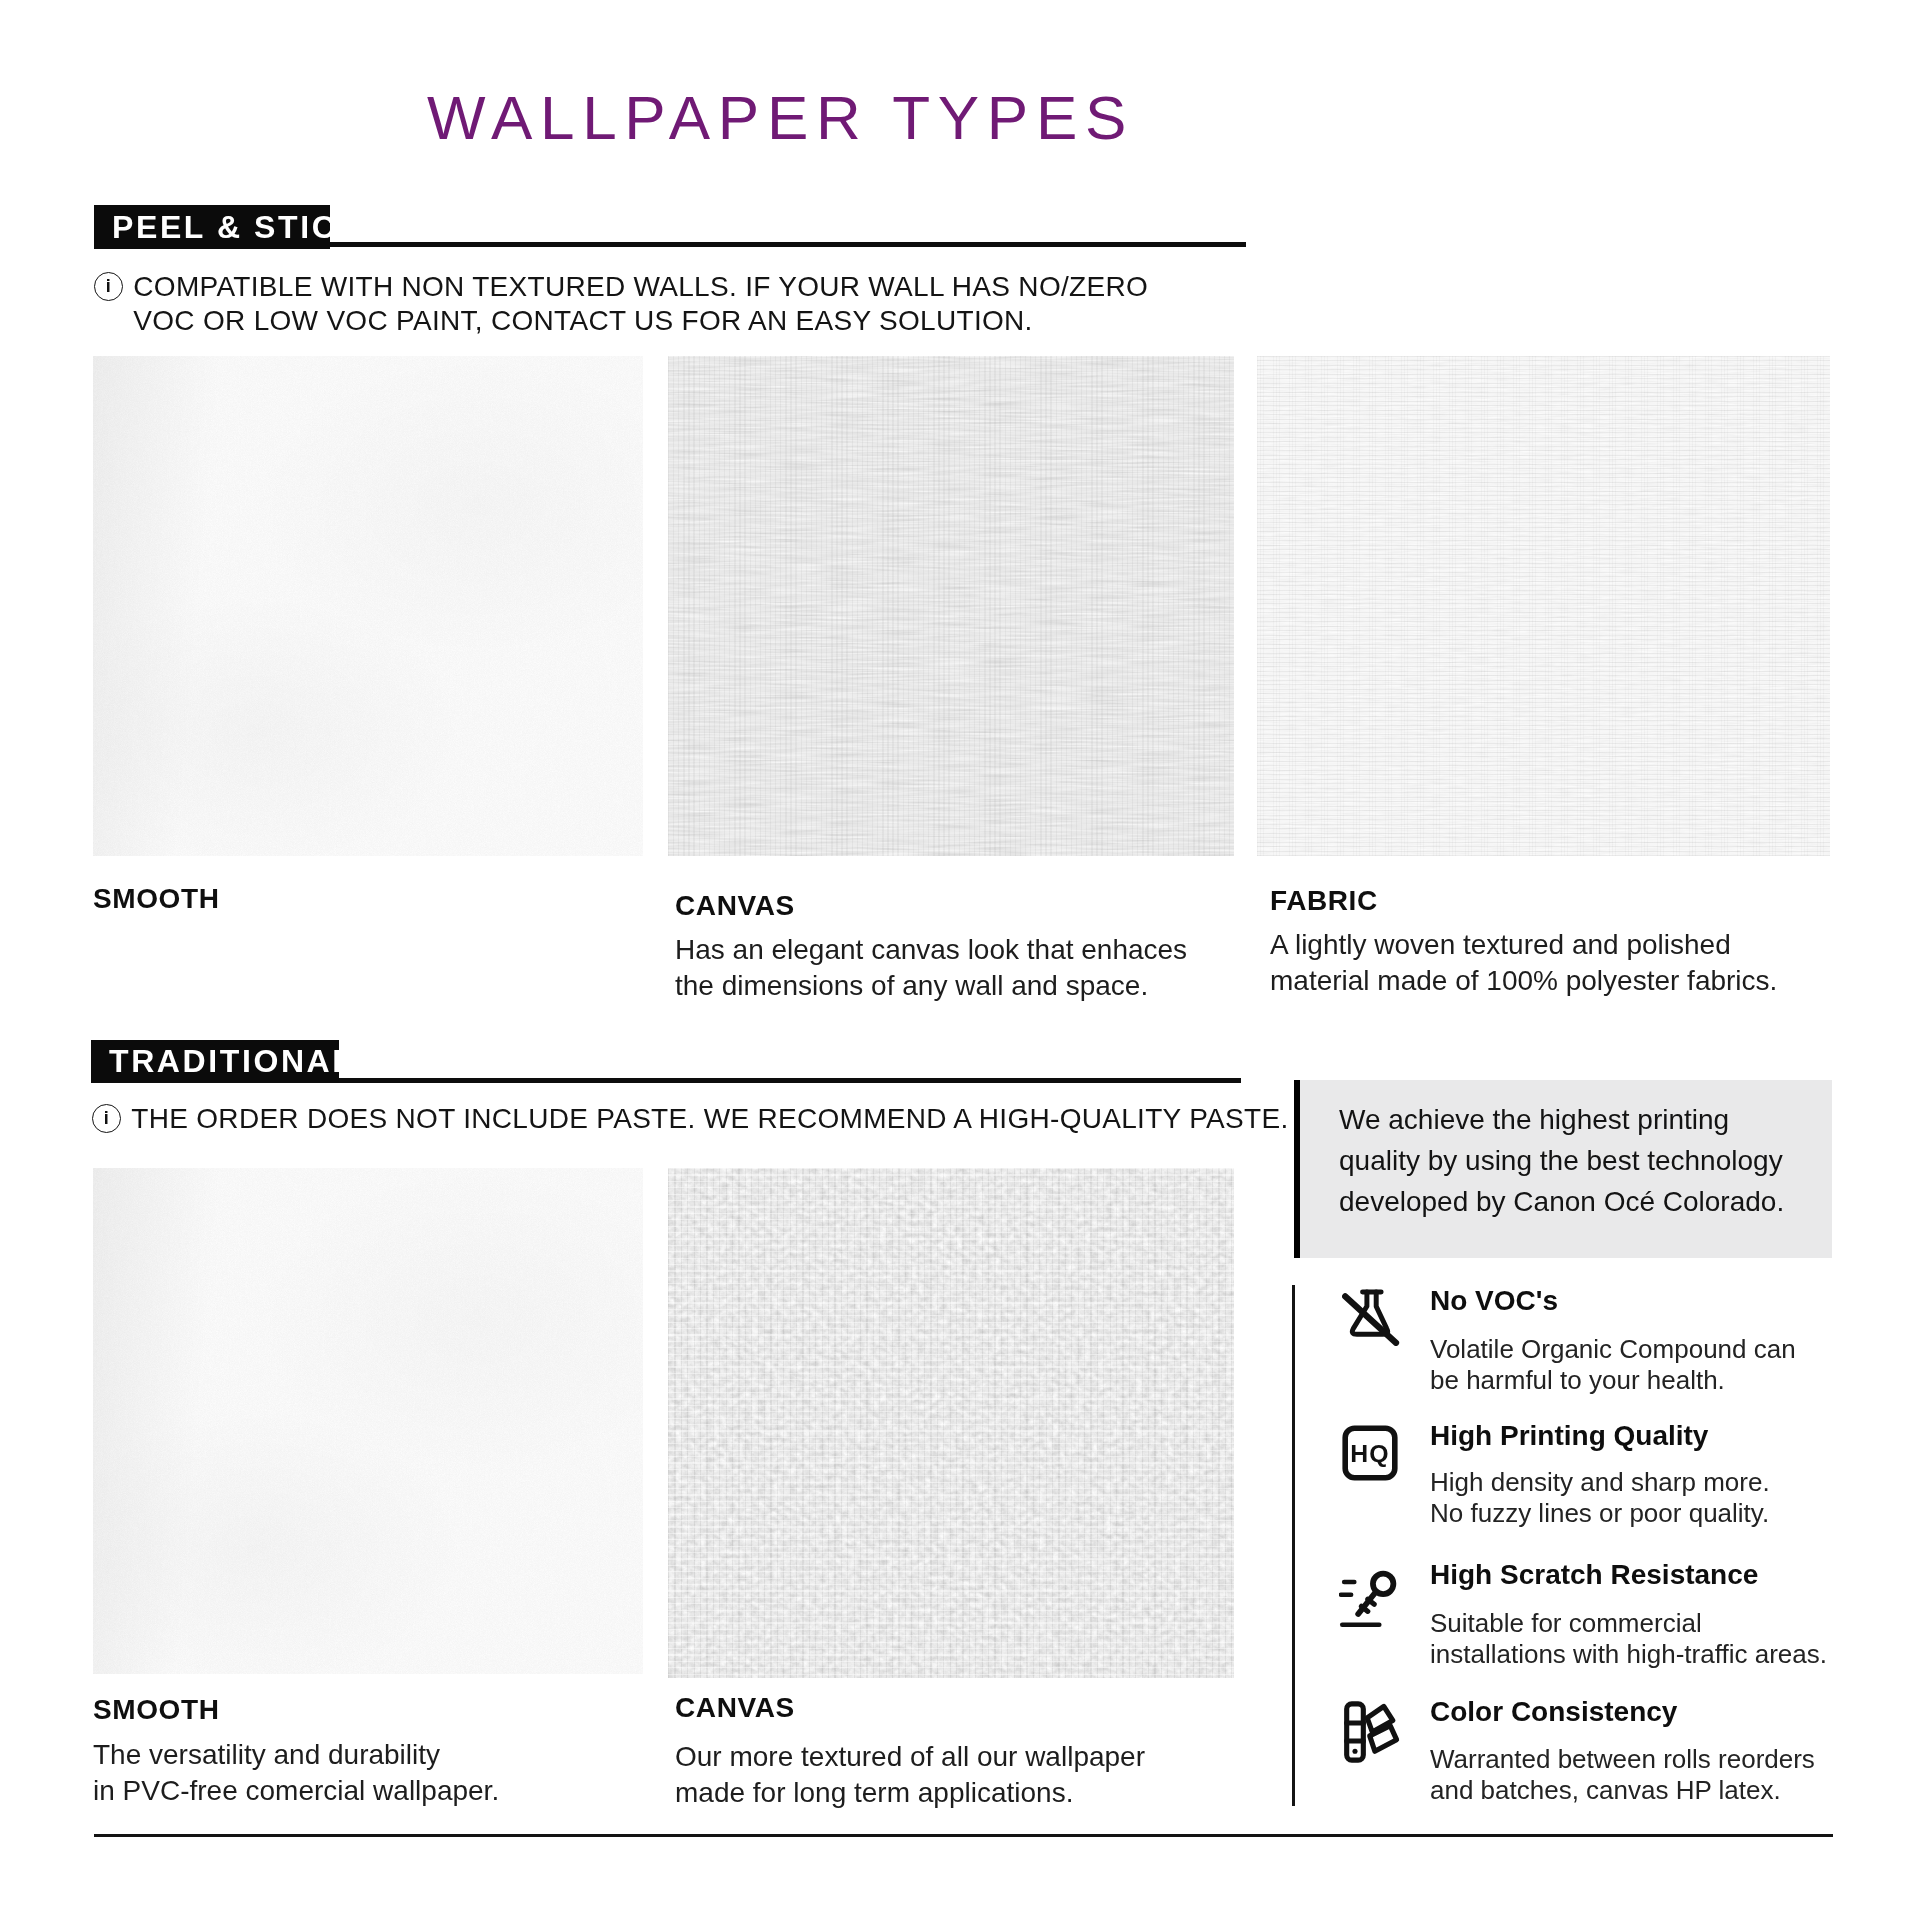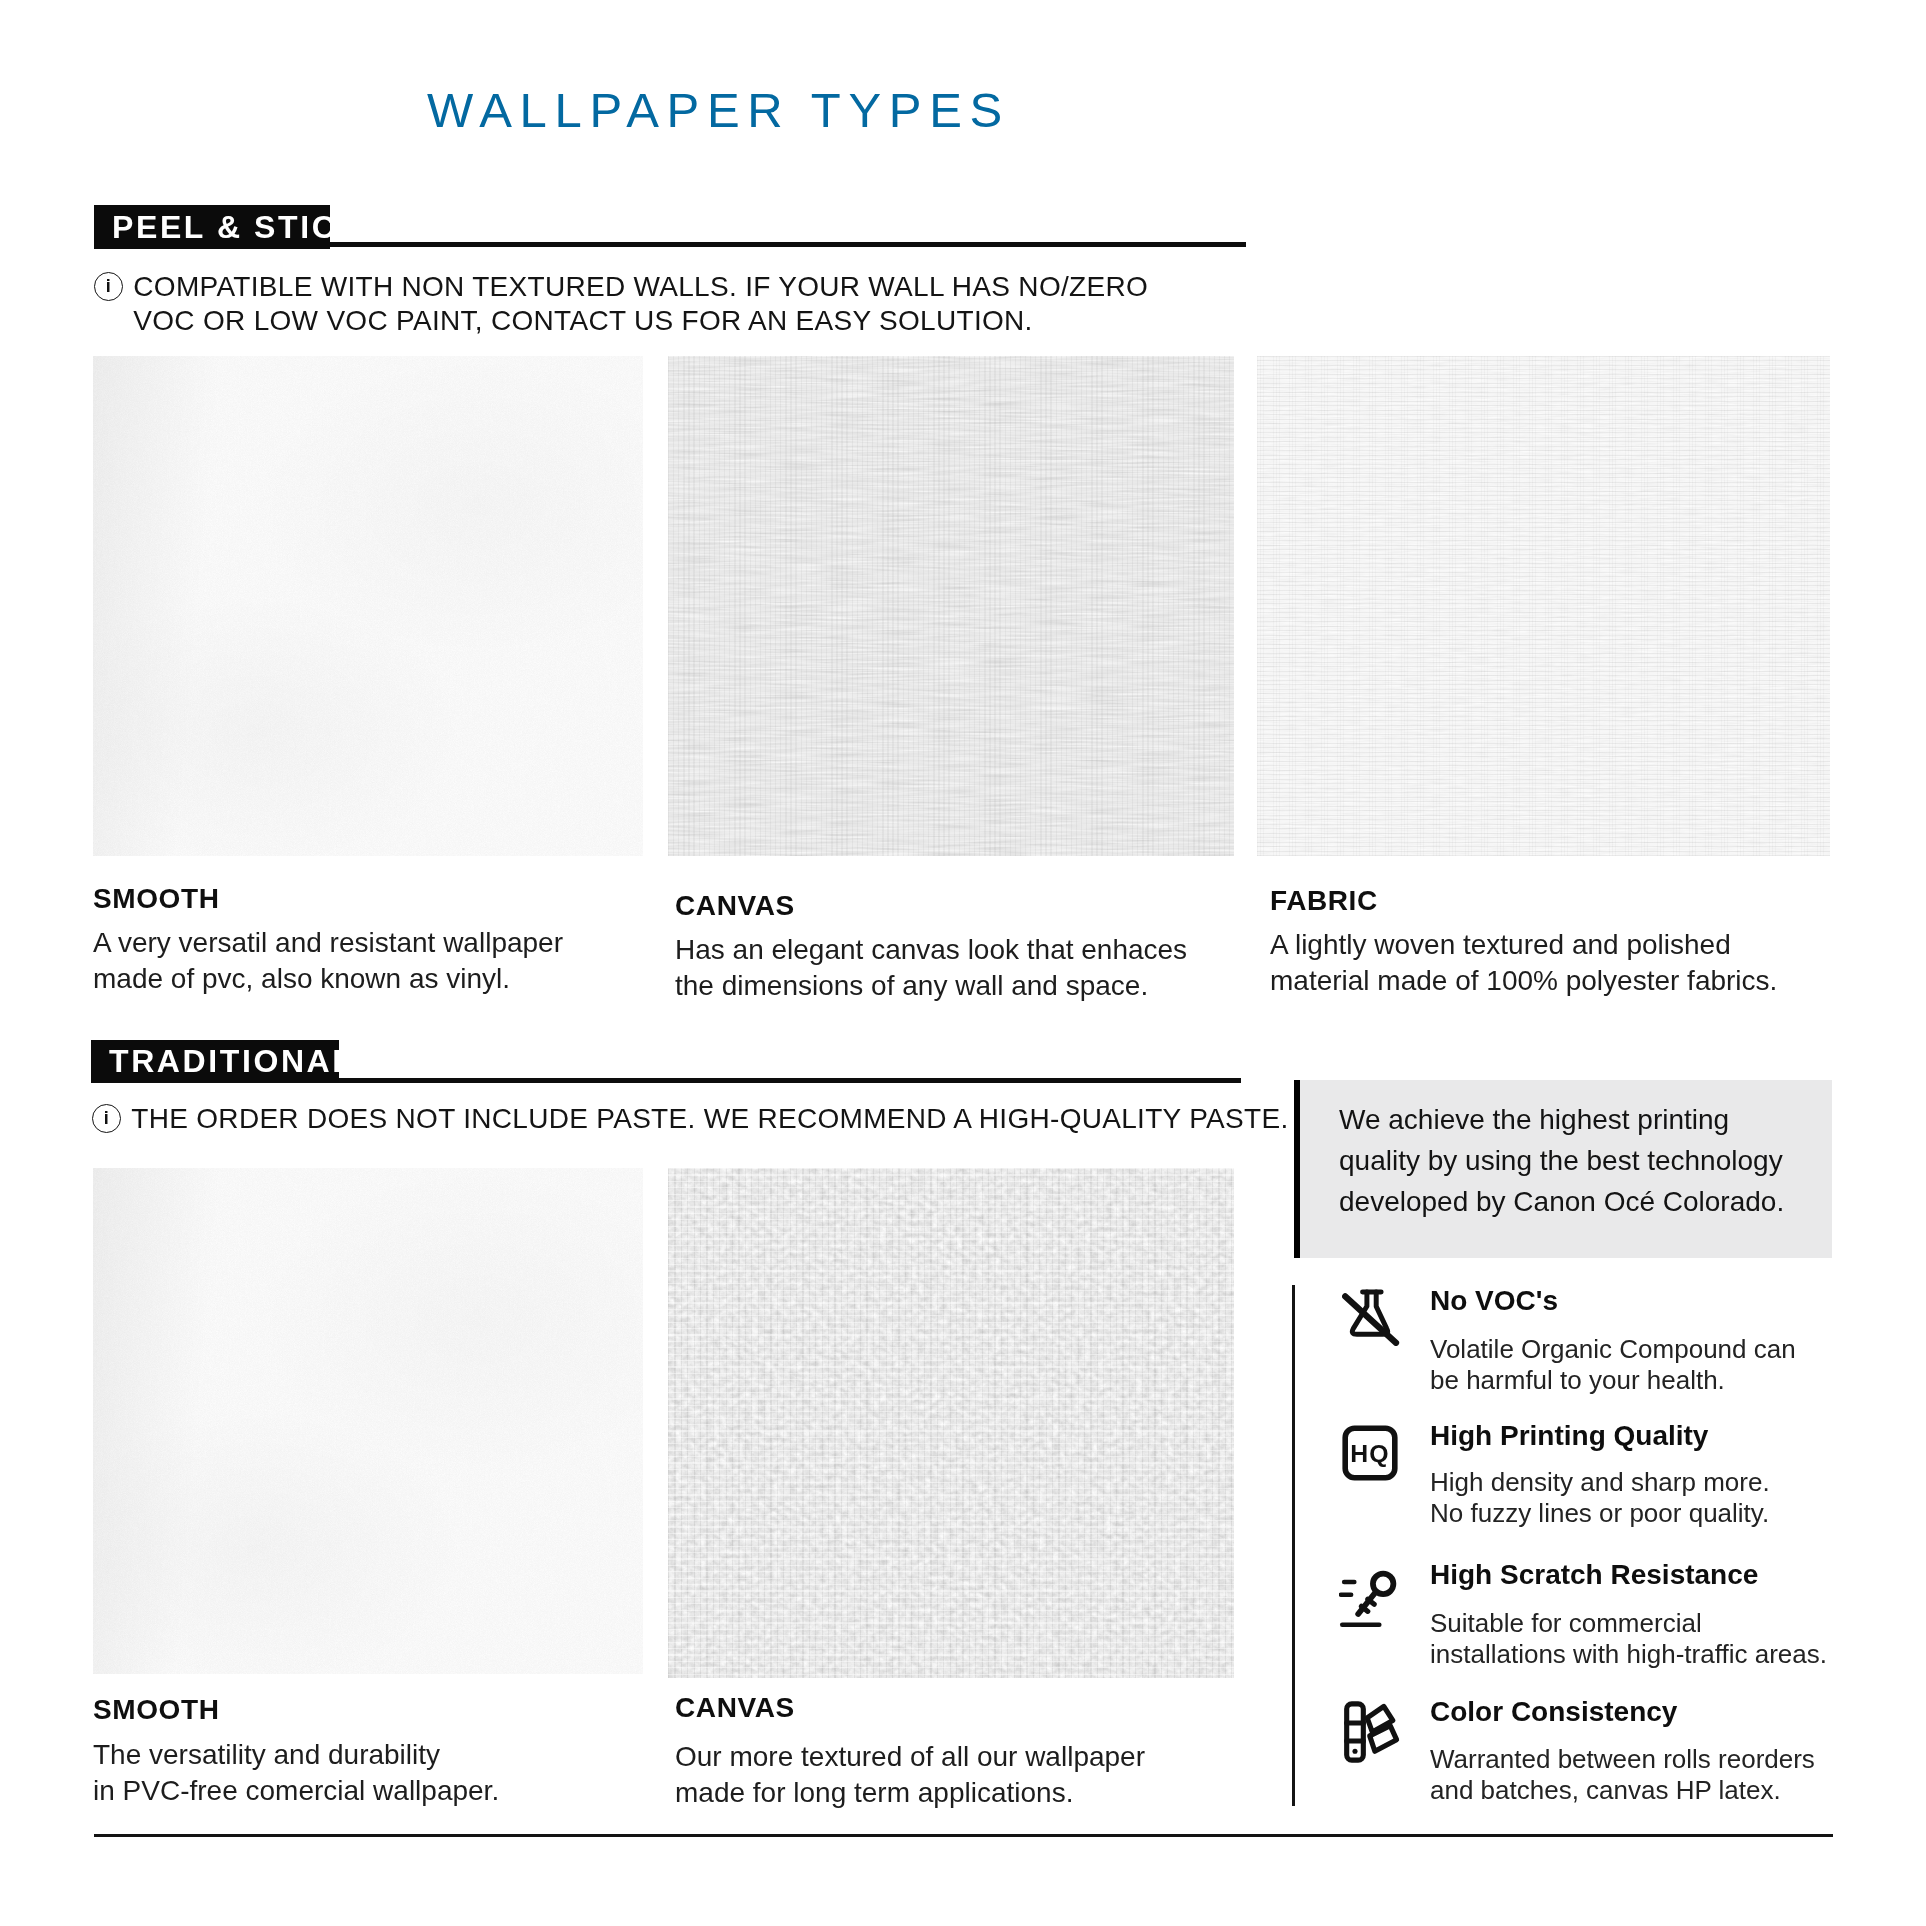--- a/index.html
+++ b/index.html
@@ -1,22 +1,22 @@
 <!DOCTYPE html>
 <html style="font-size:10.3px"><head>
 <meta charset="utf-8">
 <style>
   html,body{margin:0;padding:0;background:#ffffff;}
   .page{
     position:relative;width:1926px;height:1926px;background:#ffffff;
     font-family:"Liberation Sans",sans-serif;color:#111;overflow:hidden;
   }
   
-  .main-title{position:absolute;left:427px;top:82px;font-size:49px;font-weight:500;
-    letter-spacing:7.7px;color:#0369a1;white-space:nowrap;}
+  .main-title{position:absolute;left:427px;top:82px;font-size:62px;font-weight:500;
+    letter-spacing:7.7px;color:#701a75;white-space:nowrap;}
   
   .sec-label{position:absolute;background:#0b0b0b;color:#fff;font-weight:700;
     font-size:32px;letter-spacing:2.6px;display:flex;align-items:center;
     box-sizing:border-box;padding:0 18px;white-space:nowrap;}
   .rule{position:absolute;background:#0d0d0d;height:4.5px;}
   
   .info{position:absolute;display:flex;gap:10.3px;font-size:28px;line-height:34px;
     letter-spacing:0.3px;color:#141414;}
   .info-icon{flex:0 0 auto;width:27px;height:27px;border:1.9px solid #121212;border-radius:50%;
     display:flex;align-items:center;justify-content:center;font-size:18px;font-weight:700;
@@ -132,24 +132,20 @@
   </div>
   <div class="swatch" style="left:1257px;top:356px;width:573px;height:500px;">
     <svg preserveAspectRatio="none" viewBox="0 0 893 779" width="573" height="500">
         <rect width="100%" height="100%" fill="#f5f5f4"></rect>
         <rect width="100%" height="100%" filter="url(#grainFabric)"></rect>
       </svg>
     <div class="weave fabric"></div>
   </div>
 
   <div class="sw-label" style="left:93px;top:883px;">SMOOTH</div>
-  <div class="sw-desc" style="left:93px;top:925px;">
-    <span>A very versatil and resistant wallpaper</span><br>
-    <span>made of pvc, also known as vinyl.</span>
-  </div>
 
   <div class="sw-label" style="left:675px;top:890px;">CANVAS</div>
   <div class="sw-desc" style="left:675px;top:932px;">
     <span>Has an elegant canvas look that enhaces</span><br>
     <span>the dimensions of any wall and space.</span>
   </div>
 
   <div class="sw-label" style="left:1270px;top:885px;">FABRIC</div>
   <div class="sw-desc" style="left:1270px;top:927px;">
     <span>A lightly woven textured and polished</span><br>

